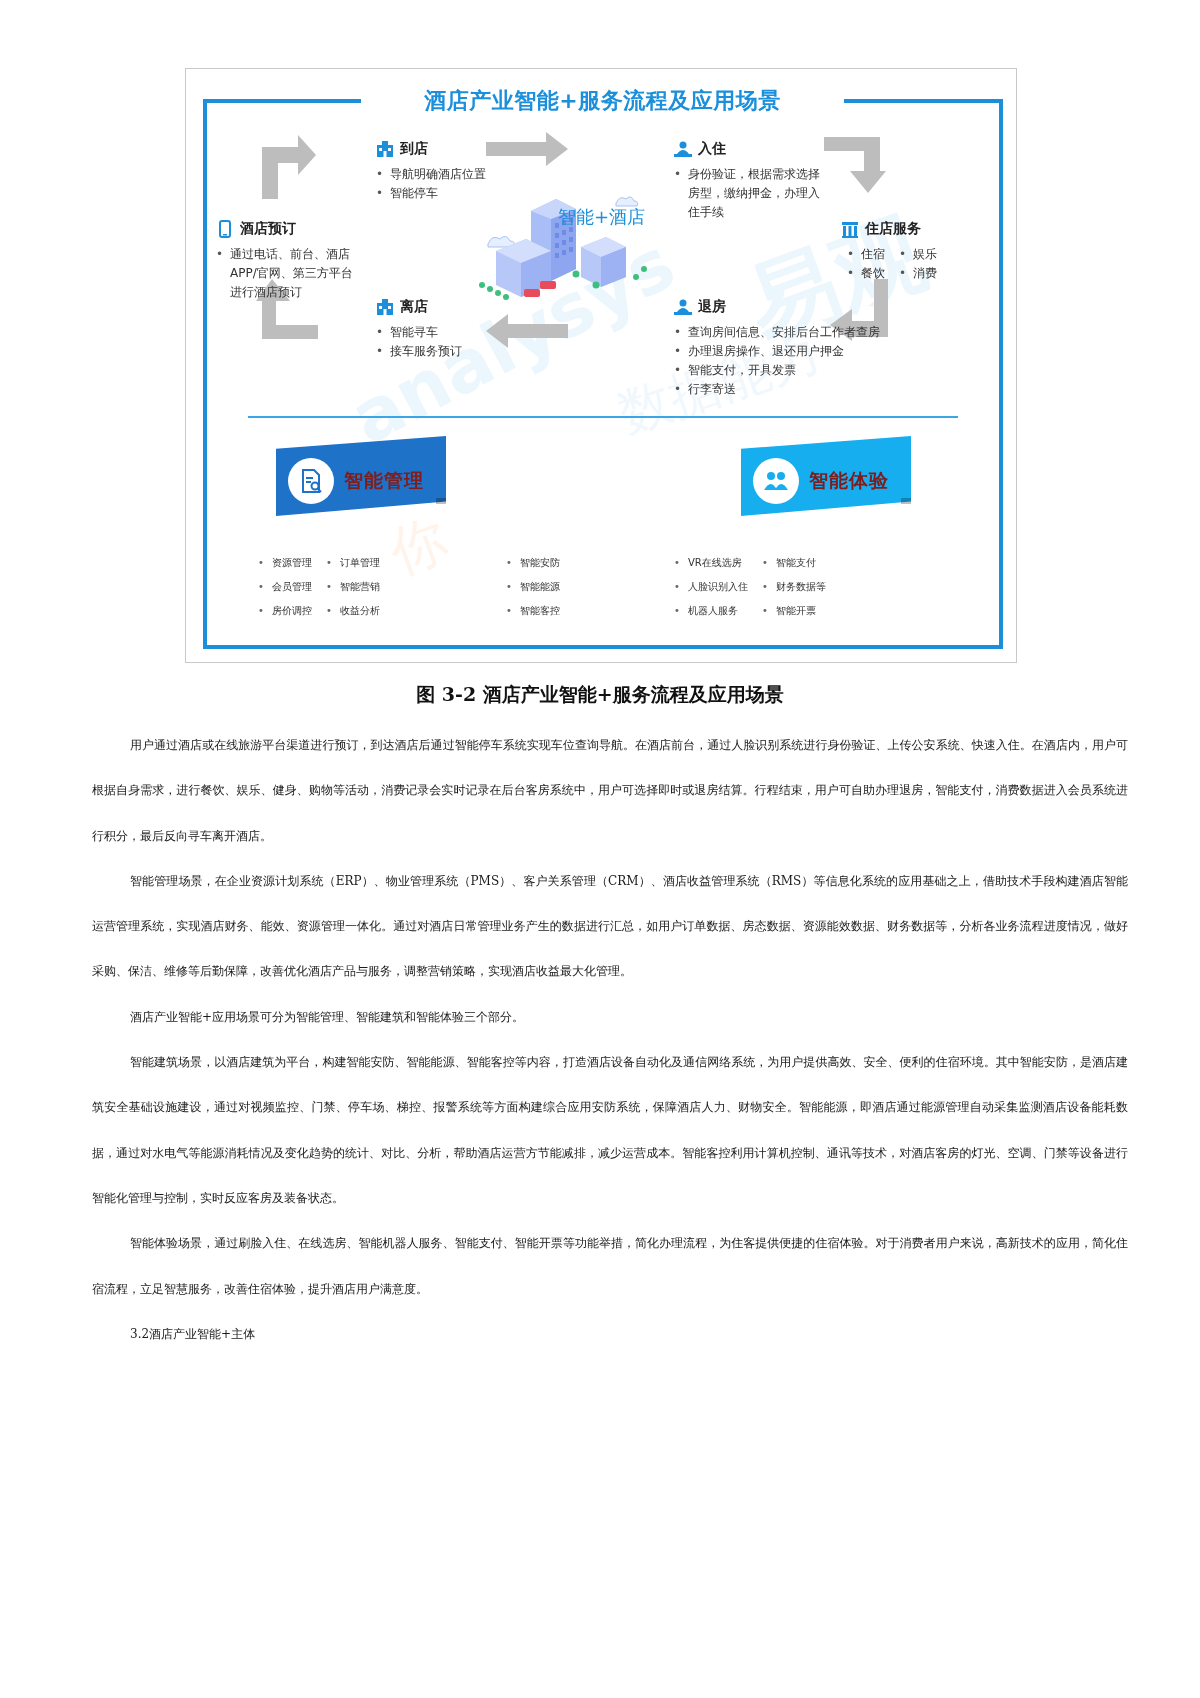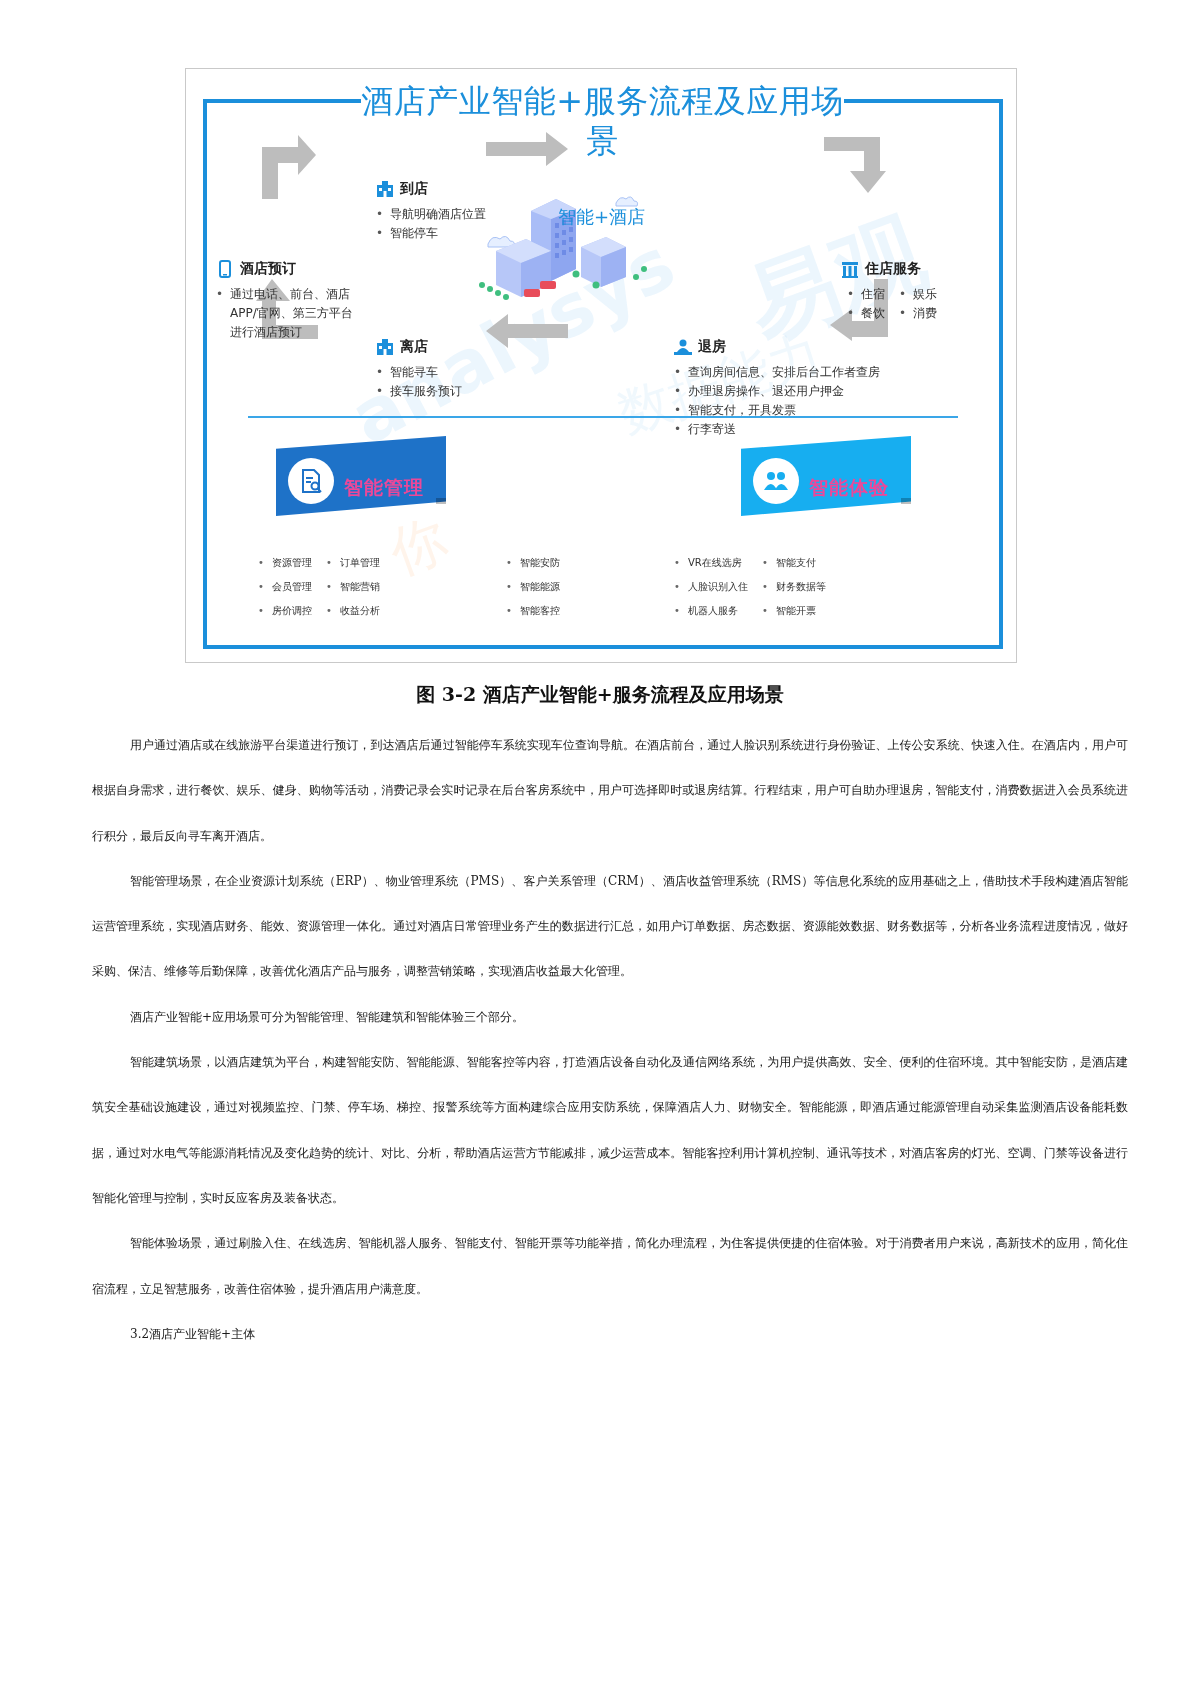--- a/index.html
+++ b/index.html
@@ -7,43 +7,43 @@
          font-family: "DejaVu Sans", "Liberation Sans", sans-serif; color:#222; }
 
   
   .figure { position:absolute; left:185px; top:68px; width:832px; height:595px;
             border:1.5px solid #c9c9c9; box-sizing:border-box; background:#fff; }
   .frame { position:absolute; left:17px; top:32px; width:800px; height:548px;
            border:4px solid #1b8fdb; border-top:none; box-sizing:border-box; }
   .frame-top-l { position:absolute; left:17px; top:30px; width:158px; height:4px; background:#1b8fdb; }
   .frame-top-r { position:absolute; left:658px; top:30px; width:159px; height:4px; background:#1b8fdb; }
   .fig-title { position:absolute; left:175px; top:12px; width:483px; text-align:center;
-               color:#1b8fdb; font-size:32px; font-weight:normal; letter-spacing:0.5px; line-height:40px; }
+               color:#1b8fdb; font-size:22px; font-weight:bold; letter-spacing:0.5px; line-height:40px; }
 
   .watermark { position:absolute; color:rgba(40,150,230,0.09); font-weight:bold; pointer-events:none; }
 
   .step { position:absolute; font-size:12px; color:#333; }
-  .step-head { display:flex; align-items:center; gap:6px; font-weight:bold; font-size:14px; color:#222; height:20px;margin-top:40px; }
+  .step-head { display:flex; align-items:center; gap:6px; font-weight:bold; font-size:14px; color:#222; height:20px; }
   .step ul { list-style:none; margin:6px 0 0 0; padding:0; }
   .step li { position:relative; padding-left:14px; line-height:19px; }
   .step li::before { content:"•"; position:absolute; left:0; color:#555; }
   .ico { display:inline-block; width:18px; height:18px; }
 
   .arrow { position:absolute; }
 
   .center-label { position:absolute; color:#1b8fdb; font-weight:normal; font-size:18px; }
 
   .divider { position:absolute; left:62px; top:347px; width:710px; height:2px; background:#3aa6e8; }
 
   .banner { position:absolute; height:80px; width:170px; }
   .banner .shape { position:absolute; inset:0; clip-path:polygon(0 16%, 100% 0, 100% 82%, 0 100%); }
   .banner .fold { position:absolute; right:0; bottom:12px; width:10px; height:6px; background:rgba(0,0,0,0.25); }
   .banner .circle { position:absolute; left:12px; top:22px; width:46px; height:46px; border-radius:50%;
                     background:#fff; display:flex; align-items:center; justify-content:center; }
-  .banner .btxt { position:absolute; left:68px; top:32px; color:#ec4899; font-size:19px; font-weight:bold; letter-spacing:1px;margin-top:7px; }
+  .banner .btxt { position:absolute; left:68px; top:32px; color:#7f1d1d; font-size:19px; font-weight:bold; letter-spacing:1px; }
 
   .feat { position:absolute; font-size:10px; color:#333; }
   .feat ul { list-style:none; margin:0; padding:0; }
   .feat li { position:relative; padding-left:14px; line-height:24px; white-space:nowrap; }
   .feat li::before { content:"•"; position:absolute; left:0; color:#666; }
 
   
   .caption { position:absolute; left:0; top:682px; width:1200px; text-align:center;
              font-family:"DejaVu Serif", "Liberation Serif", serif; font-weight:bold; font-size:19px; color:#111; }
   .body { position:absolute; left:92px; top:723px; width:1036px;
@@ -95,20 +95,33 @@
           <rect x="7.5" y="11" width="3" height="6" fill="#fff"></rect>
       </svg>
       <span>到店</span>
     </div>
     <ul>
       <li>导航明确酒店位置</li>
       <li>智能停车</li>
     </ul>
   </div>
 
+  <div class="step" style="left:488px; top:70px;">
+    <div class="step-head">
+      <svg class="ico" viewBox="0 0 18 18">
+        <circle cx="9" cy="5" r="3.5" fill="#1b8fdb"></circle>
+          <path d="M3 14 Q9 6 15 14 Z" fill="#1b8fdb"></path>
+          <rect x="0" y="14" width="18" height="3" fill="#1b8fdb"></rect>
+      </svg>
+      <span>入住</span>
+    </div>
+    <ul>
+      <li><span>身份验证，根据需求选择</span><br><span>房型，缴纳押金，办理入</span><br><span>住手续</span></li>
+    </ul>
+  </div>
 
   <div class="step" style="left:30px; top:150px;">
     <div class="step-head">
       <svg class="ico" viewBox="0 0 18 18">
         <rect x="4" y="1" width="10" height="16" rx="2" fill="none" stroke="#1b8fdb" stroke-width="2"></rect>
           <rect x="7" y="14" width="4" height="1.5" fill="#1b8fdb"></rect>
       </svg>
       <span>酒店预订</span>
     </div>
     <ul>

